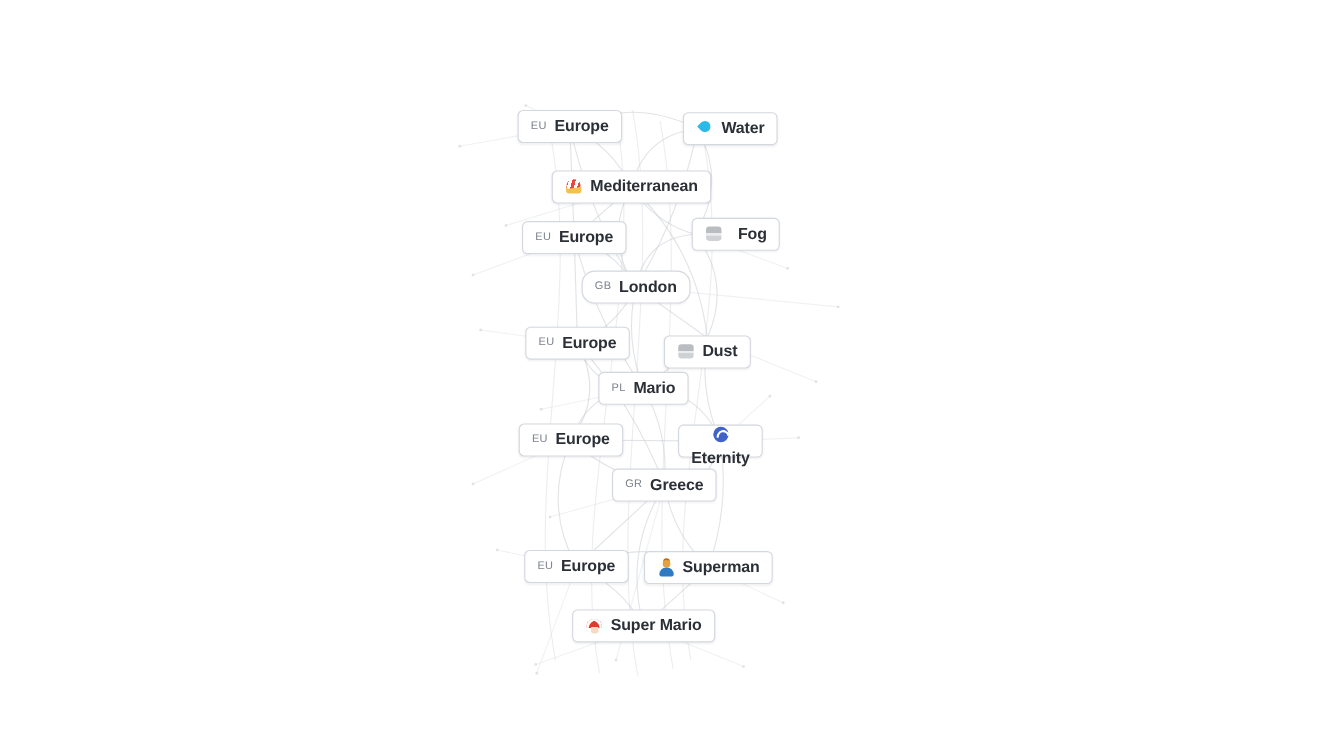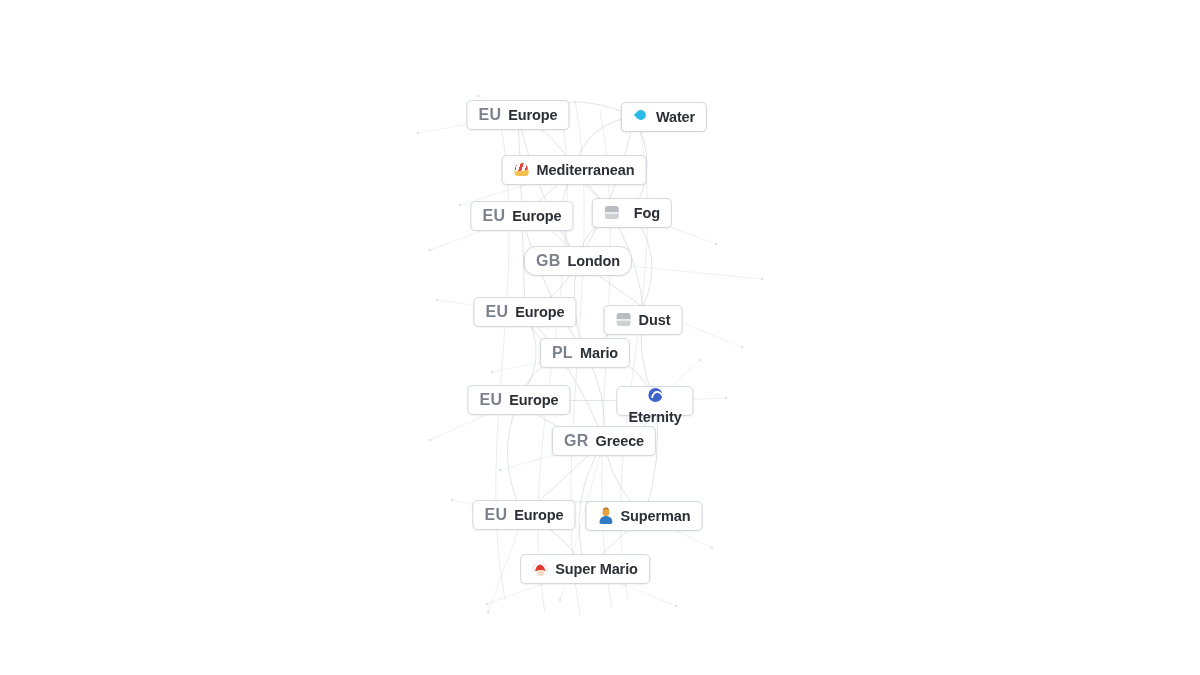--- a/index.html
+++ b/index.html
@@ -46,22 +46,22 @@
 
   .node-label {
     font-size: 14.5px;
     color: #2b2f36;
     font-weight: 600;
     letter-spacing: -0.1px;
     line-height: 1;
   }
 
   .cc {
-    font-size: 16px;
-    font-weight: 700;
+    font-size: 10px;
+    font-weight: 400;
     color: #7b818c;
     letter-spacing: 0.3px;
     line-height: 1;
     text-transform: uppercase;
   }
 
   
 
   .ic { position: relative; width: 16px; height: 16px; display: inline-block; flex: 0 0 16px; }
 
@@ -263,21 +263,21 @@
         <span class="node-label">Water</span>
       </div>
       <div class="node" style="left: 574px; top: 170px;">
         <span class="ic ic-beach"></span>
         <span class="node-label">Mediterranean</span>
       </div>
       <div class="node" style="left: 522px; top: 216px;">
         <span class="cc">EU</span>
         <span class="node-label">Europe</span>
       </div>
-      <div class="node" style="left: 632px; top: 213px; gap: 14px;">
+      <div class="node" style="left: 669px; top: 213px; gap: 14px;">
         <span class="ic ic-fog"></span>
         <span class="node-label">Fog</span>
       </div>
       <div class="node" style="left: 578px; top: 261px; border-radius: 12px;">
         <span class="cc">GB</span>
         <span class="node-label">London</span>
       </div>
       <div class="node" style="left: 525px; top: 312px;">
         <span class="cc">EU</span>
         <span class="node-label">Europe</span>

